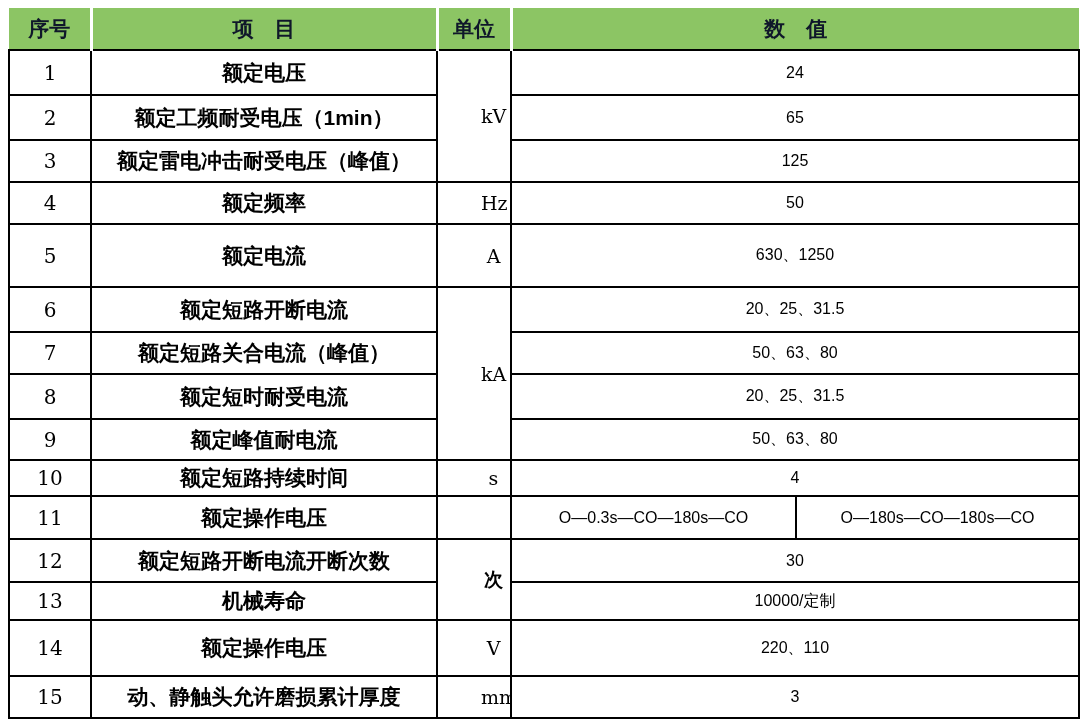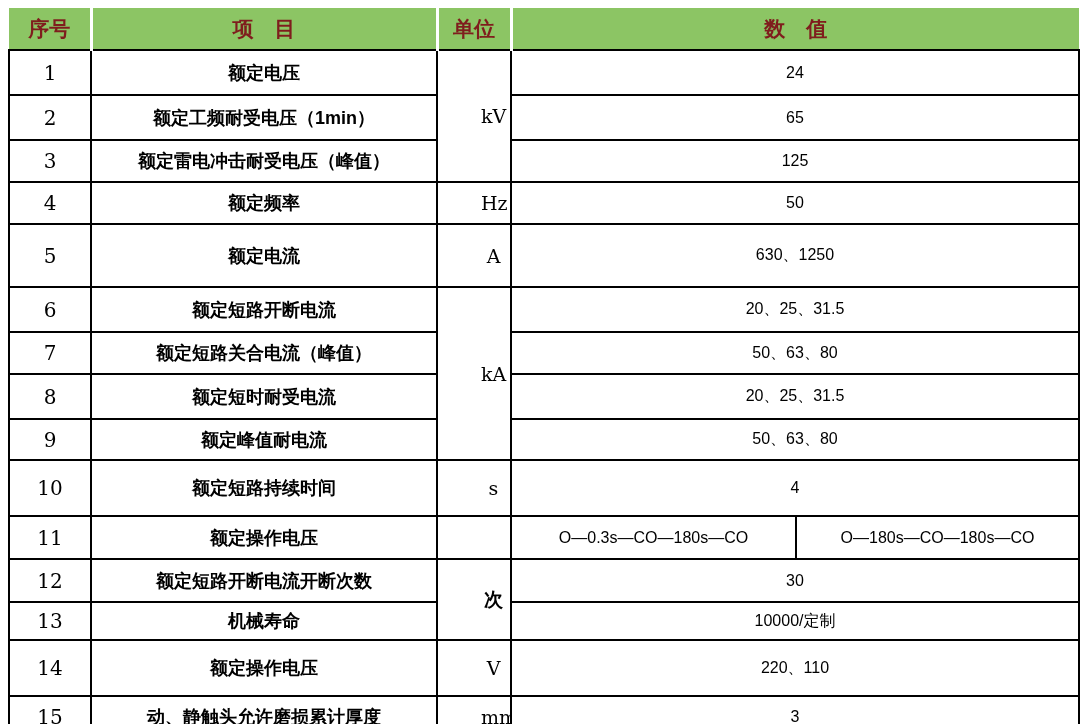--- a/index.html
+++ b/index.html
@@ -12,21 +12,21 @@
   }
   table.spec {
     border-collapse: collapse;
     table-layout: fixed;
     margin: 8px 0 0 8px;
     width: 1070px;
   }
   
   th {
     background: #8cc564;
-    color: #7f1d1d;
+    color: #0f172a;
     font-family: "Liberation Sans", sans-serif;
     font-weight: 700;
     font-size: 21px;
     border-left: 3px solid #ffffff;
     border-right: 3px solid #ffffff;
     border-top: 0;
     border-bottom: 2px solid #000000;
     padding: 0;
     text-align: center;
     vertical-align: middle;
@@ -43,21 +43,21 @@
     overflow: hidden;
     white-space: nowrap;
   }
   td.idx {
     font-family: "DejaVu Serif", "Liberation Serif", serif;
     font-size: 20px;
   }
   td.item {
     font-family: "Liberation Sans", sans-serif;
     font-weight: 700;
-    font-size: 18px;
+    font-size: 21px;
   }
   td.unit {
     font-family: "DejaVu Serif", "Liberation Serif", serif;
     font-size: 19px;
     padding-left: 43px;
   }
   td.unit.cjk {
     font-family: "Liberation Sans", sans-serif;
     font-weight: 700;
     font-size: 19px;
@@ -129,21 +129,21 @@
     <tr style="height:45px">
       <td class="idx">8</td>
       <td class="item">额定短时耐受电流</td>
       <td class="val" colspan="2">20、25、31.5</td>
     </tr>
     <tr style="height:41px">
       <td class="idx">9</td>
       <td class="item">额定峰值耐电流</td>
       <td class="val" colspan="2">50、63、80</td>
     </tr>
-    <tr style="height:56px">
+    <tr style="height:36px">
       <td class="idx">10</td>
       <td class="item">额定短路持续时间</td>
       <td class="unit">s</td>
       <td class="val" colspan="2">4</td>
     </tr>
     <tr style="height:43px">
       <td class="idx">11</td>
       <td class="item">额定操作电压</td>
       <td class="unit"></td>
       <td class="val">O—0.3s—CO—180s—CO</td>

